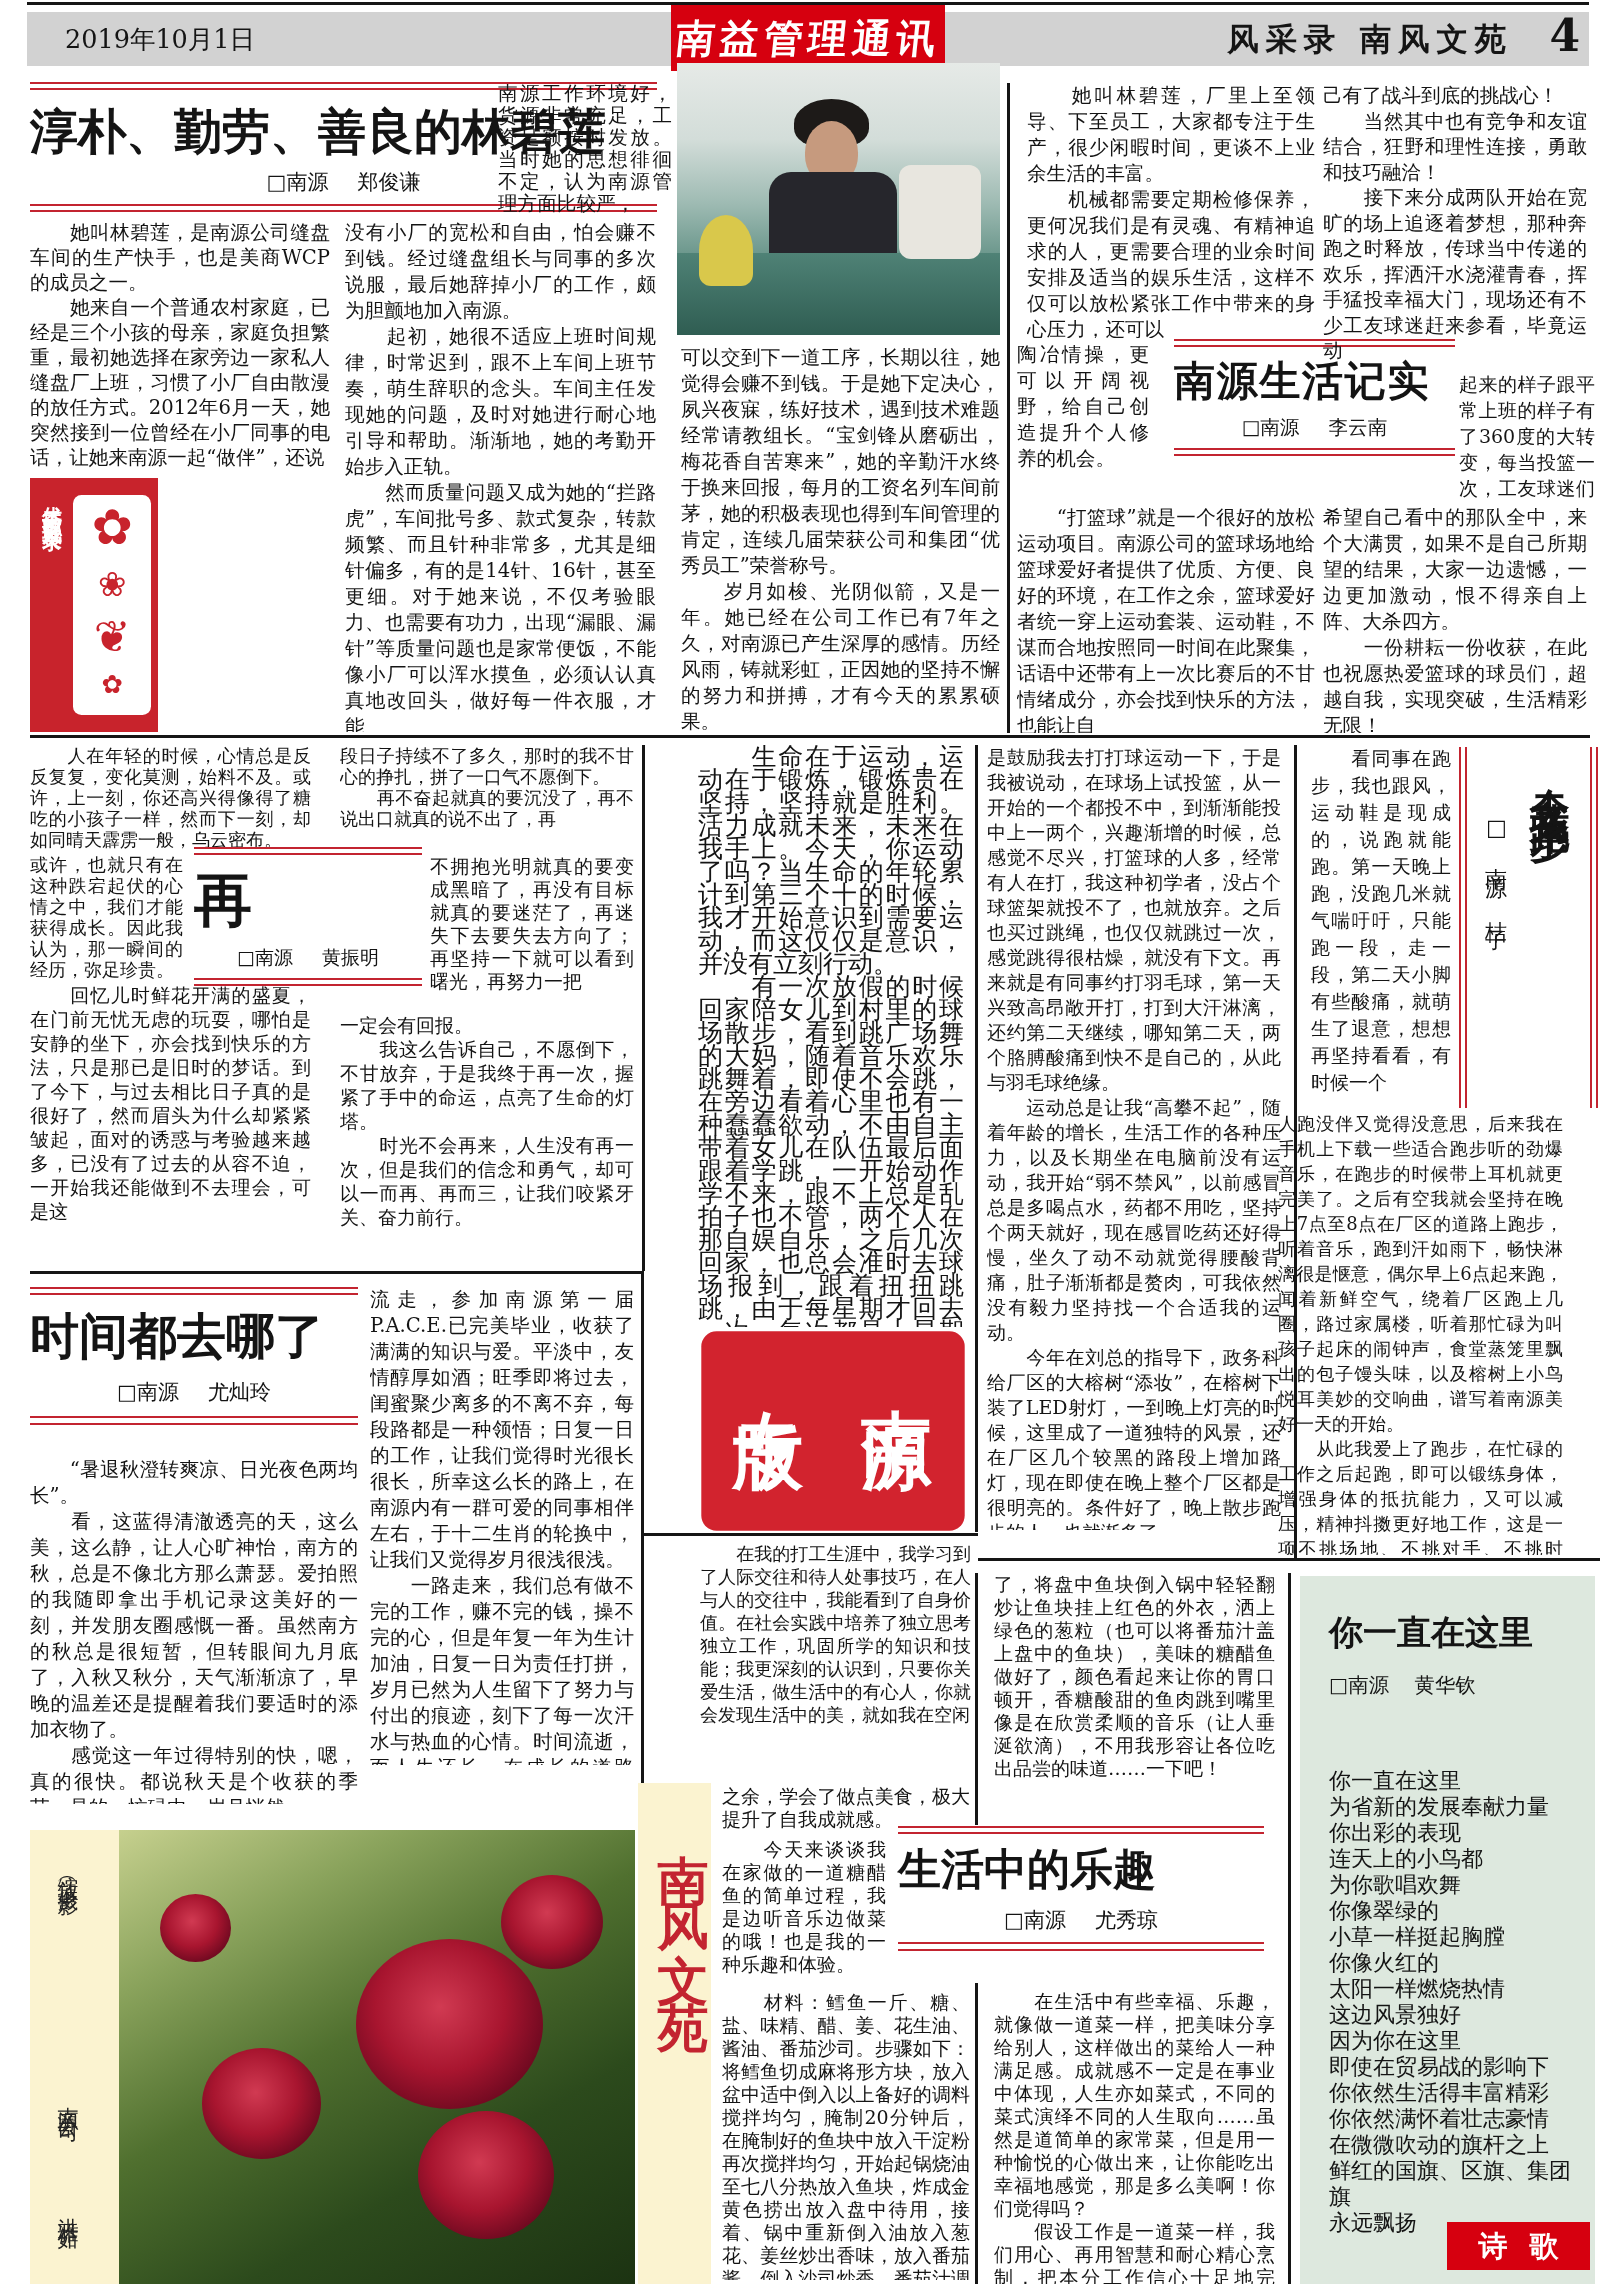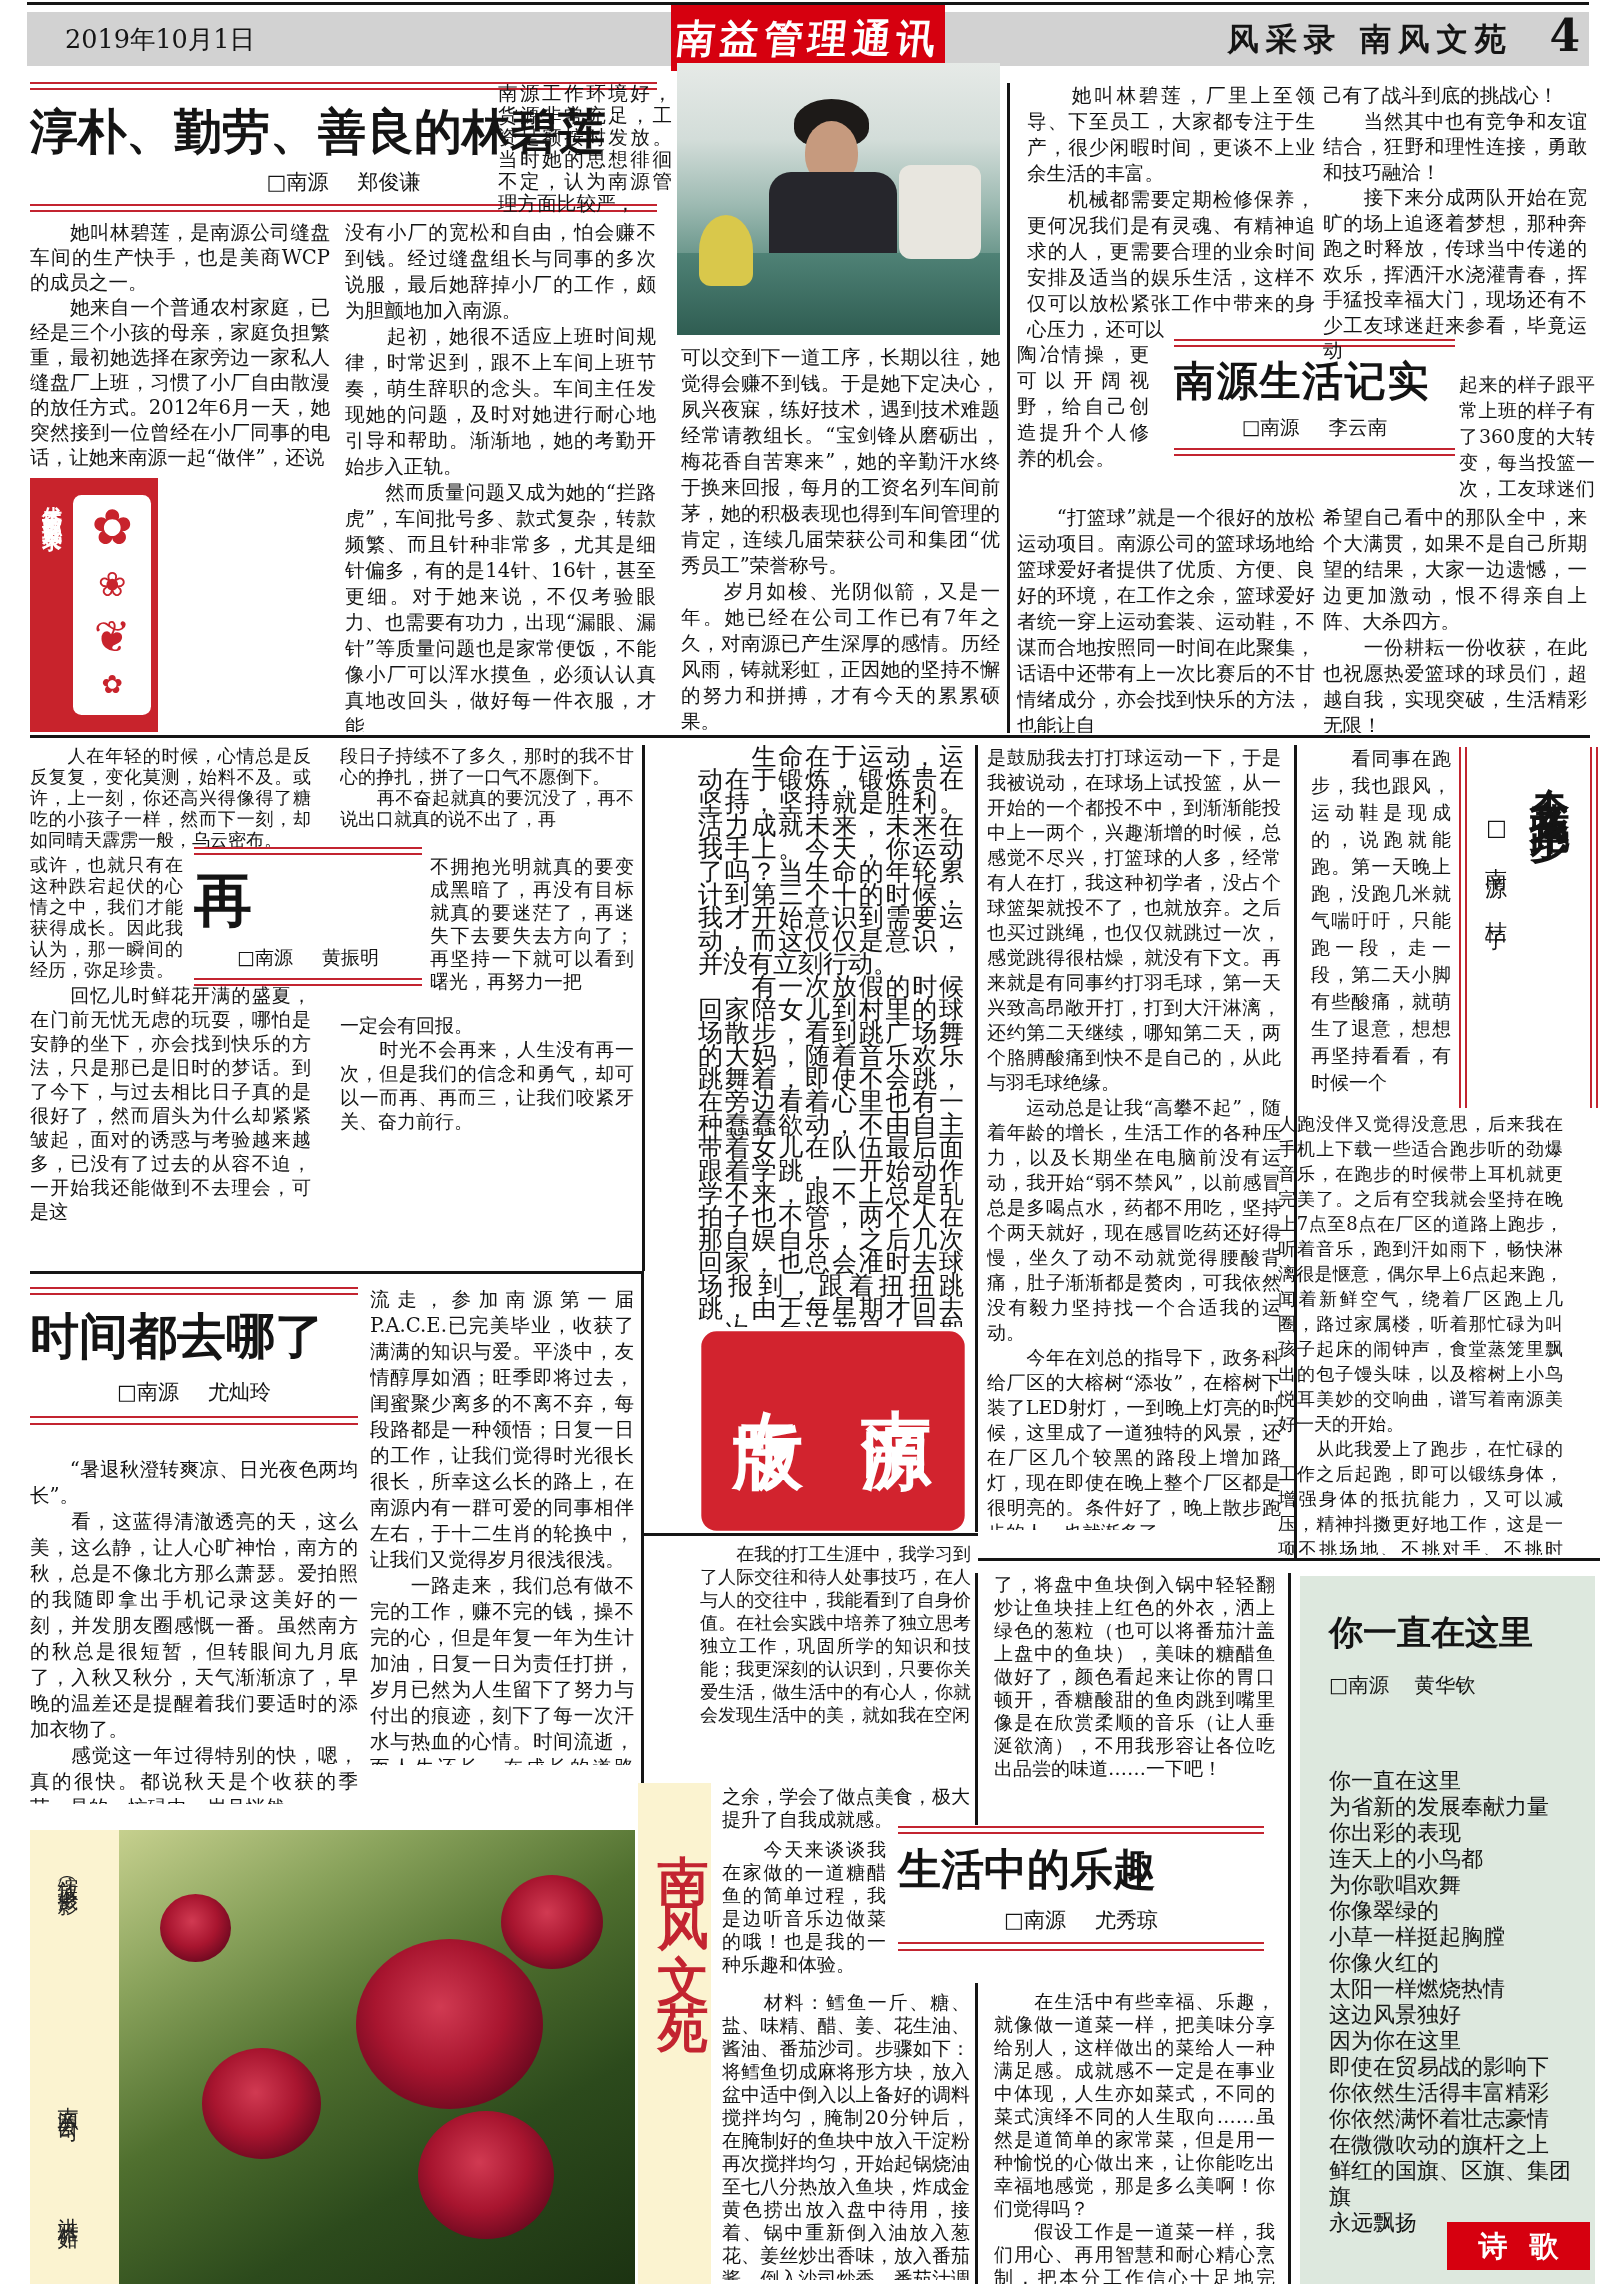--- a/index.html
+++ b/index.html
@@ -154,20 +154,21 @@
   </div>
   <div class="abs txt" style="left:430px;top:855px;width:204px;height:140px;font-size:19px;line-height:23px">
     <p>不拥抱光明就真的要变成黑暗了，再没有目标就真的要迷茫了，再迷失下去要失去方向了；再坚持一下就可以看到曙光，再努力一把</p>
   </div>
   <div class="abs txt" style="left:340px;top:745px;width:294px;height:102px;font-size:18px;line-height:21px">
     <p>段日子持续不了多久，那时的我不甘心的挣扎，拼了一口气不愿倒下。</p>
     <p>　　再不奋起就真的要沉没了，再不说出口就真的说不出了，再</p>
   </div>
   <div class="abs txt" style="left:340px;top:1013px;width:294px;height:228px;font-size:19px;line-height:24px">
     <p>一定会有回报。</p>
+    <p>　　我这么告诉自己，不愿倒下，不甘放弃，于是我终于再一次，握紧了手中的命运，点亮了生命的灯塔。</p>
     <p>　　时光不会再来，人生没有再一次，但是我们的信念和勇气，却可以一而再、再而三，让我们咬紧牙关、奋力前行。</p>
   </div>
 
   <div class="abs txt" style="left:698px;top:745px;width:266px;height:582px;font-size:25px;line-height:23px">
     <p>　　生命在于运动，运动在于锻炼，锻炼贵在坚持，坚持就是胜利。活力成就未来，未来在我手上。今天，你运动了吗？当生命的年轮累计到第三个十的时候，我才开始意识到需要运动，而这仅仅是意识，并没有立刻行动。</p>
     <p>　　有一次放假的时候回家陪女儿到村里的球场散步，看到跳广场舞的大妈，随着音乐欢乐跳舞着，即使不会跳，在旁边看着心里也有一种蠢蠢欲动，不由自主带着女儿在队伍最后面跟着学跳，一开始动作学不来，跟不上总是乱拍子也不管，两个人在那自娱自乐，之后几次回家，也总会准时去球场报到，跟着扭扭跳跳，由于每星期才回去一次，每次都是上星期的没学会，人家又已经在跳新舞蹈，渐渐也就失去兴趣。</p>
     <p>　　我先生喜欢打篮球，家里的篮球都有三个，空闲的时候要么是组队打，要么一个人投篮，也总</p>
   </div>
   <div class="abs txt" style="left:987px;top:745px;width:294px;height:785px;font-size:19px;line-height:25px">
     <p>是鼓励我去打打球运动一下，于是我被说动，在球场上试投篮，从一开始的一个都投不中，到渐渐能投中上一两个，兴趣渐增的时候，总感觉不尽兴，打篮球的人多，经常有人在打，我这种初学者，没占个球篮架就投不了，也就放弃。之后也买过跳绳，也仅仅就跳过一次，感觉跳得很枯燥，就没有下文。再来就是有同事约打羽毛球，第一天兴致高昂敞开打，打到大汗淋漓，还约第二天继续，哪知第二天，两个胳膊酸痛到快不是自己的，从此与羽毛球绝缘。</p>

